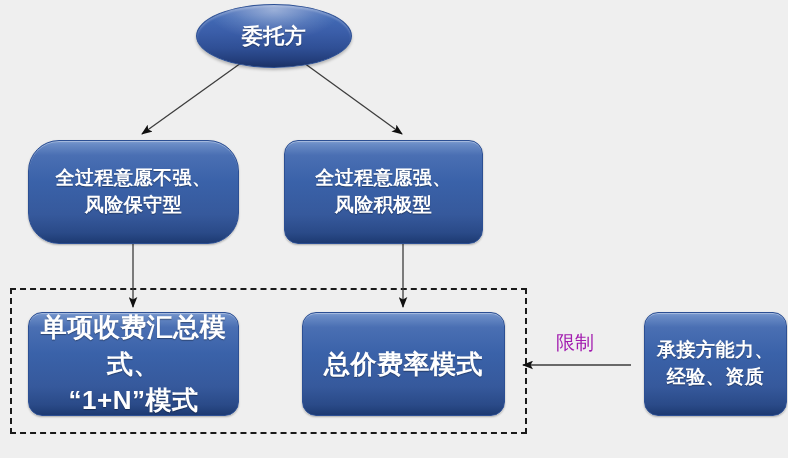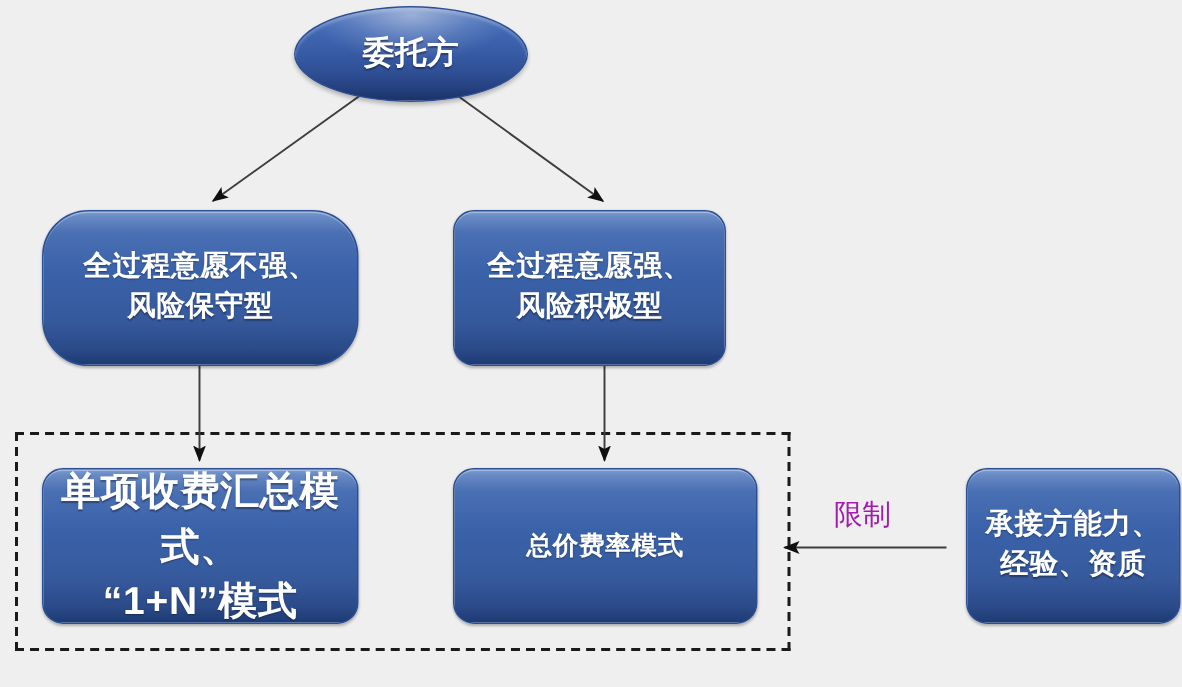--- a/index.html
+++ b/index.html
@@ -88,30 +88,30 @@
     text-align: right;
   }
   #node-client .node-label { line-height: 1.1; }
 
   #node-weak-will {
     left: 28px;   top: 140px; width: 211px; height: 104px;
     font-size: 19px;
     border-radius: 31px;
   }
   #node-strong-will {
-    left: 302px;  top: 140px; width: 182px; height: 104px;
+    left: 284px;  top: 140px; width: 199px; height: 104px;
     font-size: 19px;
   }
   #node-itemized-mode {
     left: 28px;   top: 312px; width: 211px; height: 104px;
     font-size: 26px;
   }
   #node-lumpsum-mode {
     left: 302px;  top: 312px; width: 203px; height: 104px;
-    font-size: 17px;
+    font-size: 26px;
   }
   #node-contractor-capability {
     left: 644px;  top: 312px; width: 143px; height: 104px;
     font-size: 19px;
     justify-content: center;
   }
 
   
   #dashed-region {
     position: absolute;

